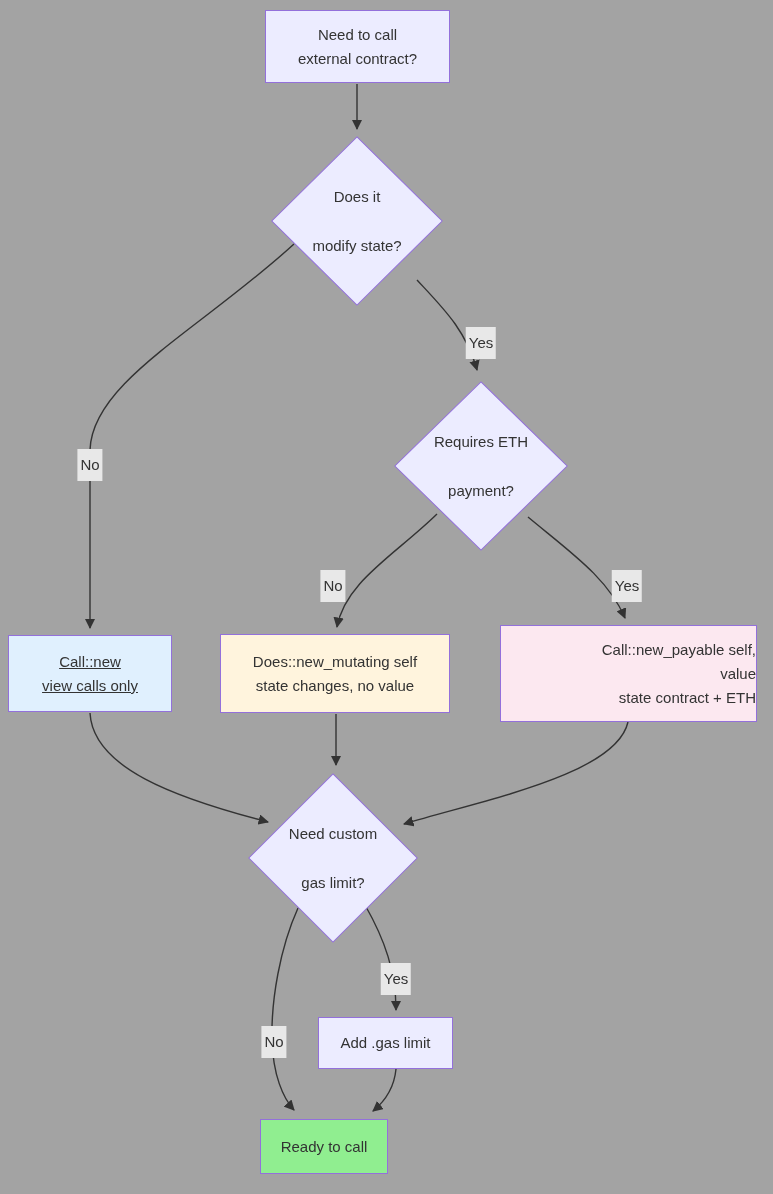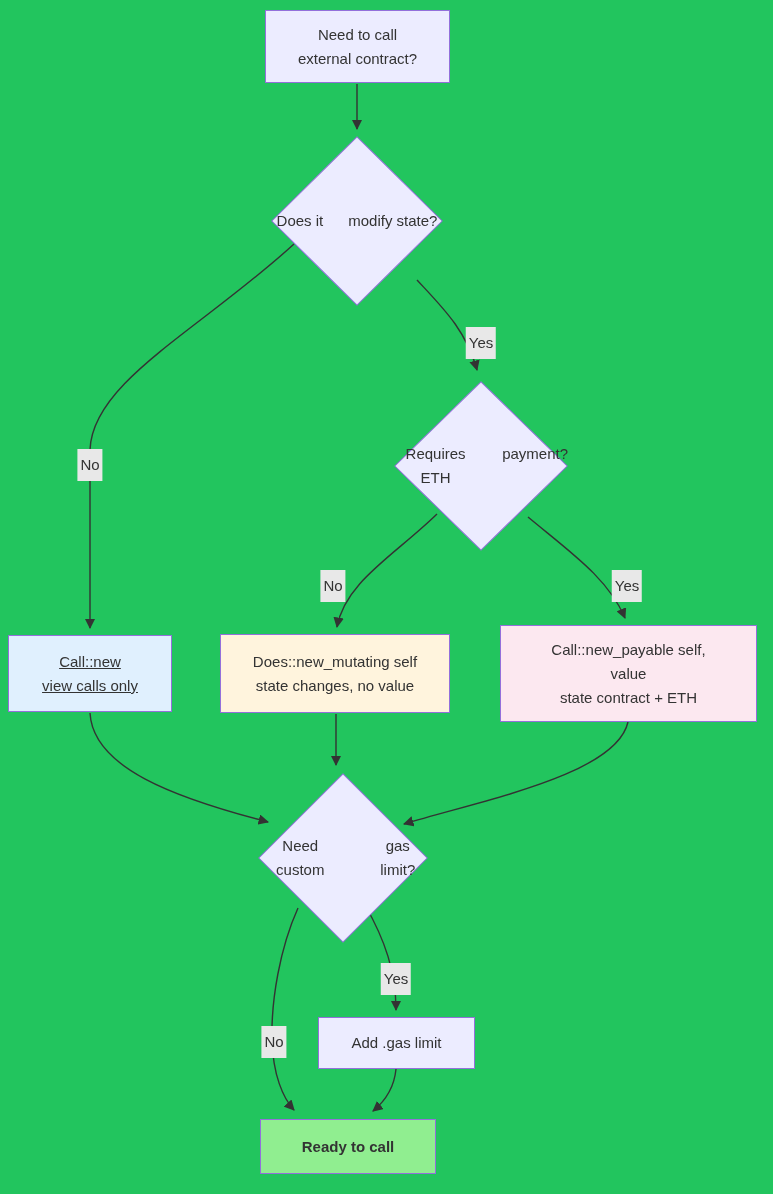--- a/index.html
+++ b/index.html
@@ -2,21 +2,21 @@
 <html><head>
 <meta charset="utf-8">
 <style>
   html, body { margin: 0; padding: 0; background: #ffffff; }
   .canvas {
     position: relative;
     width: 773px;
     height: 1194px;
     font-family: "Liberation Sans", sans-serif;
     color: #333333;
-    background: #22c55e;
+    background: #a3a3a3;
     overflow: hidden;
   }
   .edges { position: absolute; left: 0; top: 0; width: 773px; height: 1194px; }
   .edge { fill: none; stroke: #333333; stroke-width: 1.4; }
 
   .node {
     position: absolute;
     display: flex;
     flex-direction: column;
     align-items: center;
@@ -30,21 +30,21 @@
   .rect { border: 1px solid #9370DB; }
   .lavender { background: #ECECFF; }
   .blue     { background: #E0F0FE; text-decoration: underline; }
   .cream    { background: #FFF4DD; }
   .pink     { background: #FCE8F0; }
   .green    { background: #90EE90; }
 
   .diamond { background: transparent; border: none; }
   .diamond svg { position: absolute; left: 0; top: 0; width: 100%; height: 100%; }
   .diamond polygon { fill: #ECECFF; stroke: #9370DB; stroke-width: 1; vector-effect: non-scaling-stroke; }
-  .node-text { position: relative; z-index: 1; display: flex; flex-direction: row; gap: 25px; }
+  .node-text { position: relative; z-index: 1; display: flex; flex-direction: column; gap: 25px; }
 
   .edge-label {
     position: absolute;
     transform: translate(-50%, -50%);
     background: #E8E8E8;
     padding: 6px 3px;
     font-size: 15px;
     line-height: 20px;
     z-index: 2;
   }
@@ -101,41 +101,41 @@
   <div class="node rect blue" style="left:8px; top:635px; width:164px; height:77px;">
     <span>Call::new</span>
     <span>view calls only</span>
   </div>
 
   <div class="node rect cream" style="left:220px; top:634px; width:230px; height:79px;">
     <span>Does::new_mutating self</span>
     <span>state changes, no value</span>
   </div>
 
-  <div class="node rect pink" style="left:500px; top:625px; width:257px; height:97px;">
+  <div class="node rect pink" style="left:500px; top:625px; width:257px; height:97px;align-items:flex-end;">
     <span>Call::new_payable self,</span>
     <span>value</span>
     <span>state contract + ETH</span>
   </div>
 
-  <div class="node diamond" style="left:258px; top:773px; width:170px; height:170px;">
+  <div class="node diamond" style="left:248px; top:773px; width:170px; height:170px;">
     <svg viewBox="0 0 100 100" preserveAspectRatio="none">
         <polygon points="50,0.5 99.5,50 50,99.5 0.5,50"></polygon>
       </svg>
     <div class="node-text">
       <span>Need custom</span>
       <span>gas limit?</span>
     </div>
   </div>
 
-  <div class="node rect lavender" style="left:318px; top:1017px; width:157px; height:52px;">
+  <div class="node rect lavender" style="left:318px; top:1017px; width:135px; height:52px;">
     <span>Add .gas limit</span>
   </div>
 
-  <div class="node rect green" style="left:260px; top:1119px; width:176px; height:55px;font-weight:bold;">
+  <div class="node rect green" style="left:260px; top:1119px; width:128px; height:55px;">
     <span>Ready to call</span>
   </div>
 
   <div class="edge-label" style="left:90px; top:465px;">No</div>
   <div class="edge-label" style="left:481px; top:343px;">Yes</div>
   <div class="edge-label" style="left:333px; top:586px;">No</div>
   <div class="edge-label" style="left:627px; top:586px;">Yes</div>
   <div class="edge-label" style="left:274px; top:1042px;">No</div>
   <div class="edge-label" style="left:396px; top:979px;">Yes</div>
 

